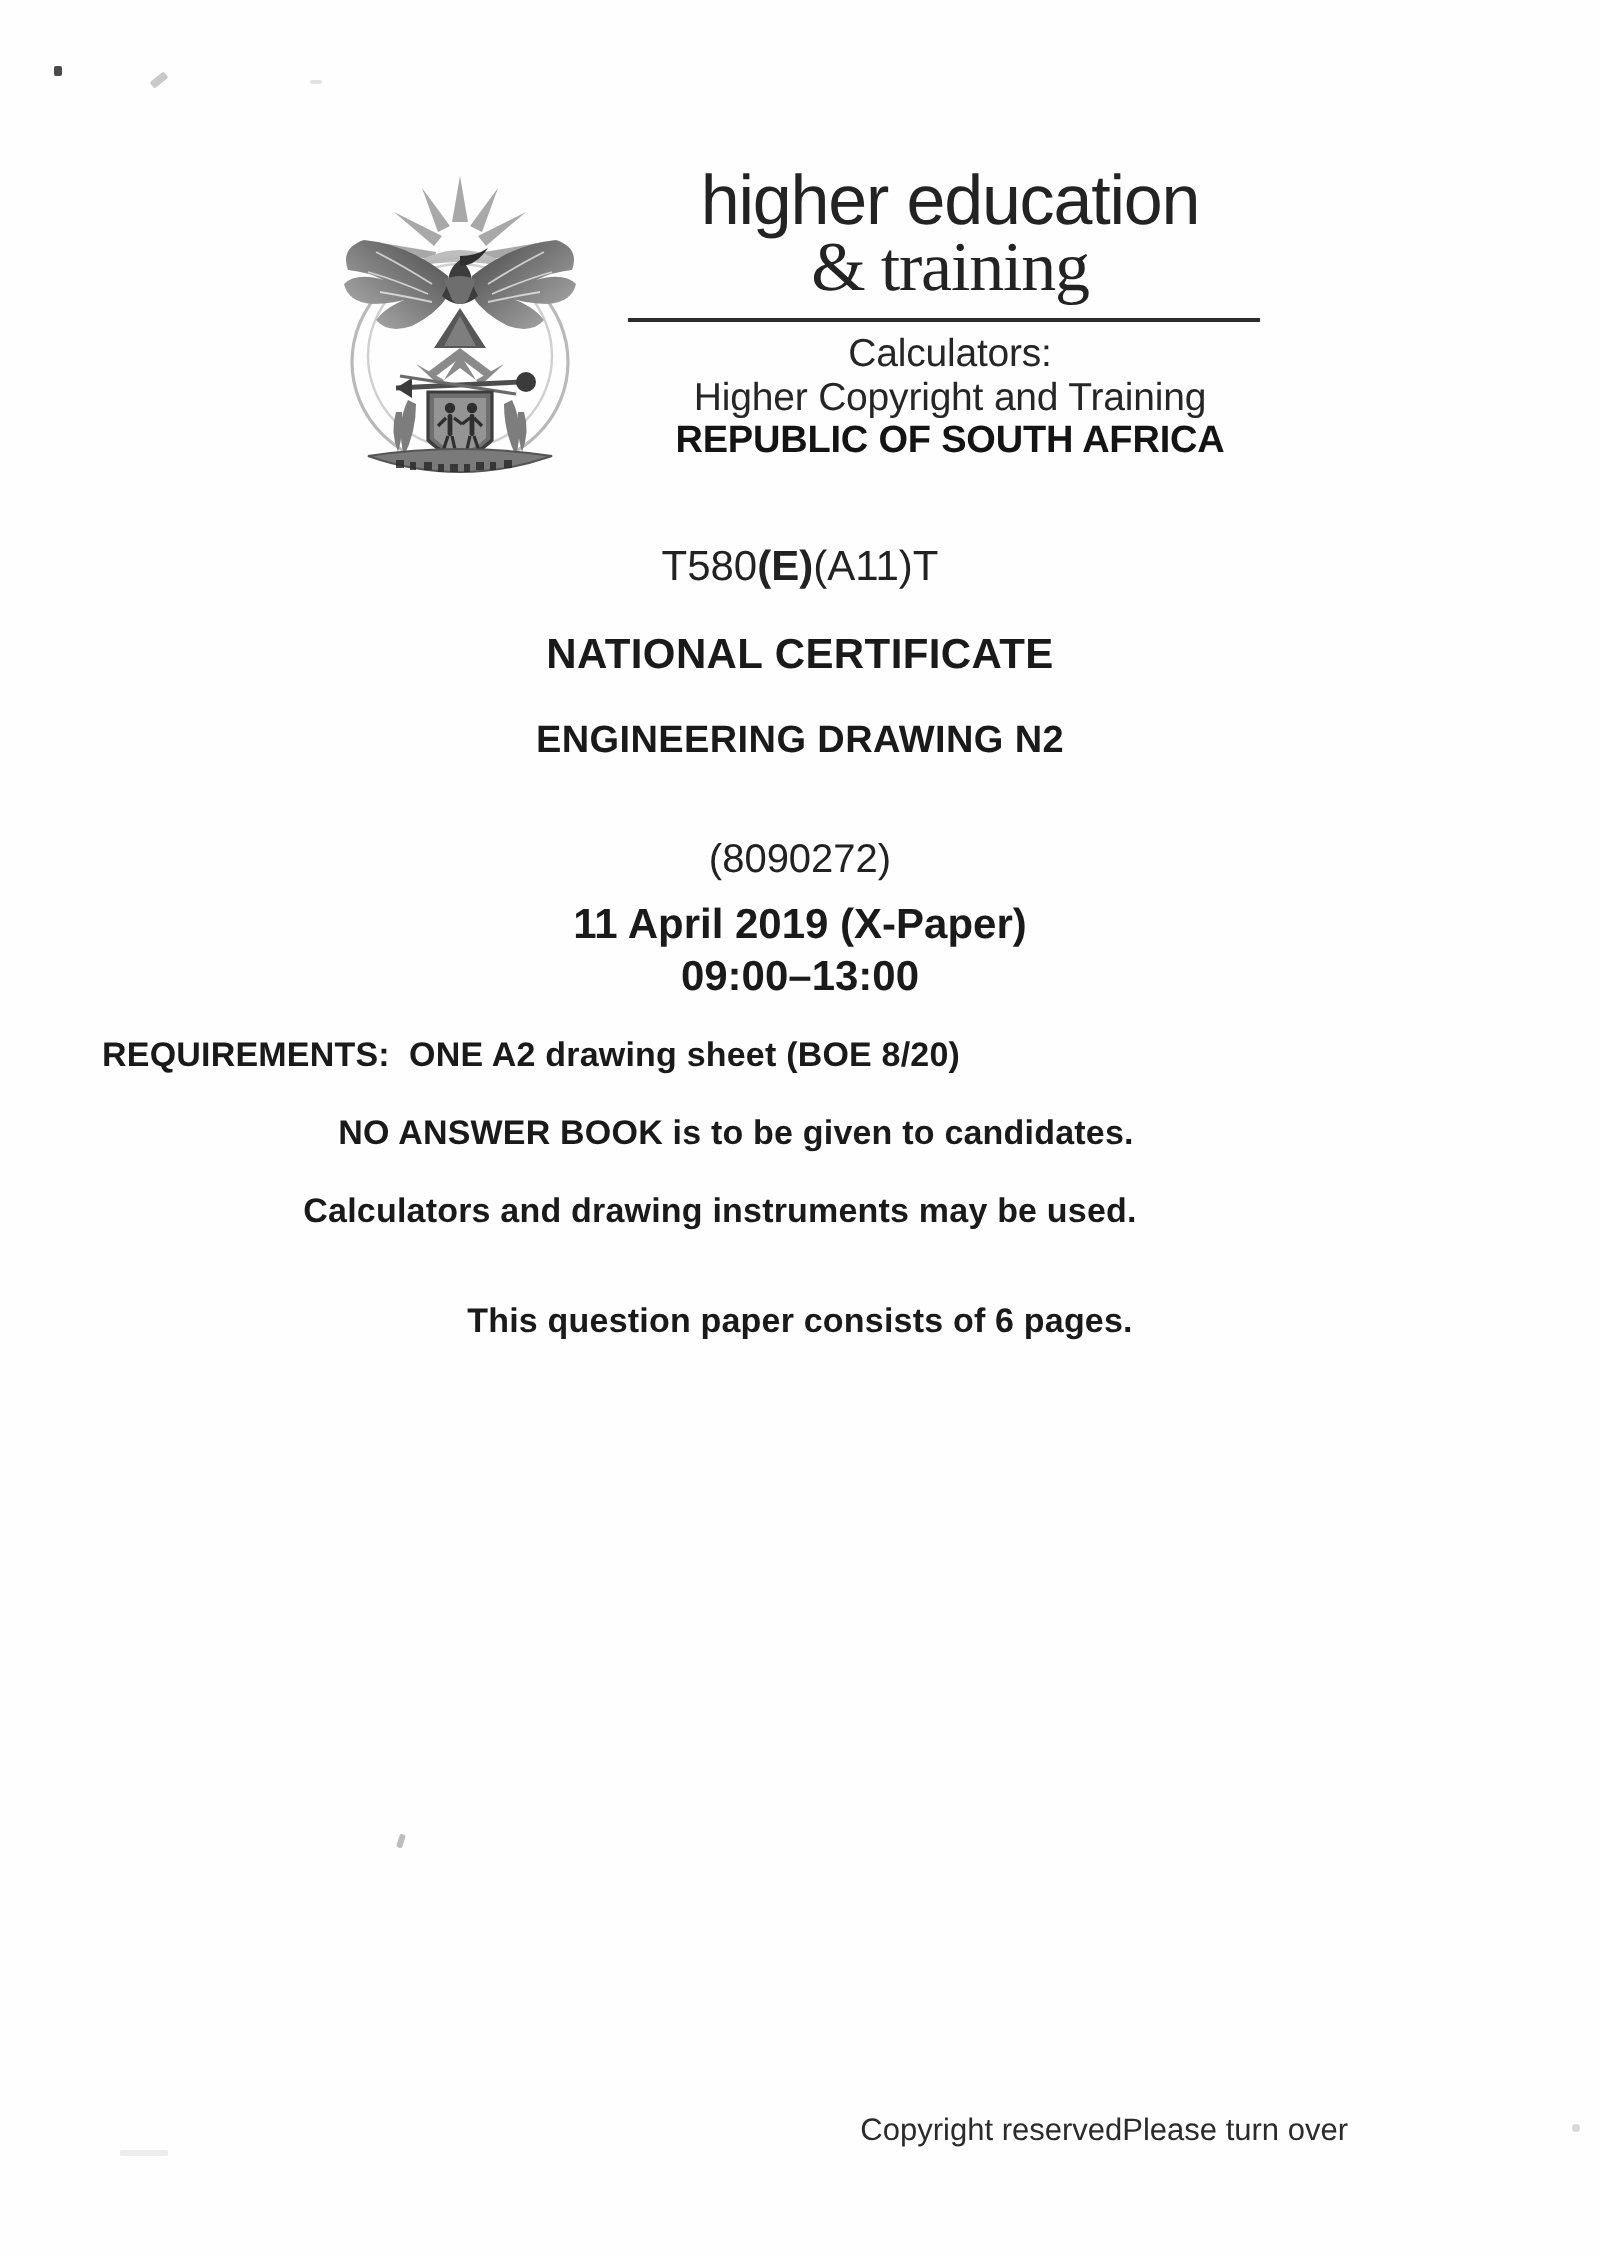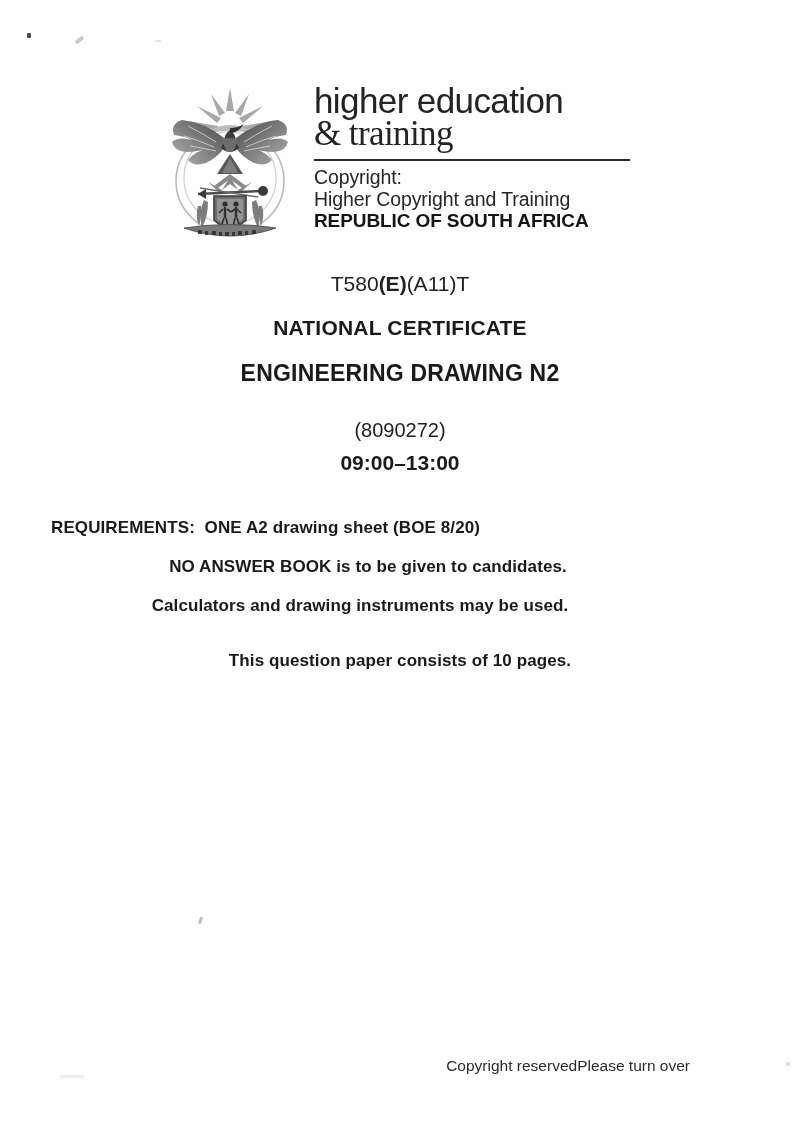--- a/index.html
+++ b/index.html
@@ -47,20 +47,21 @@
   .crest {
     width: 132px;
     height: 168px;
     flex: none;
     margin-right: 18px;
   }
   .brand {
     padding-top: 6px;
     width: 322px;
     flex: none;
+    text-align: center;
   }
   .brand-word {
     font-size: 35px;
     line-height: 0.95;
     font-weight: 400;
     letter-spacing: -0.6px;
     color: #232323;
   }
   .brand-word .l2 { display: block; font-family: Liberation Serif, serif; }
   .brand-rule {
@@ -98,21 +99,21 @@
   .papercode b { font-weight: bold; }
 
   .cert {
     top: 316px;
     font-size: 21px;
     font-weight: bold;
     letter-spacing: 0.2px;
   }
   .subject {
     top: 360px;
-    font-size: 23px;
+    font-size: 19px;
     font-weight: bold;
     letter-spacing: 0.2px;
   }
   .subjectcode {
     top: 419px;
     font-size: 20px;
     color: #222;
   }
   .datetime {
     top: 450px;
@@ -167,21 +168,21 @@
   .footer {
     position: absolute;
     left: 52px;
     right: 52px;
     top: 1057px;
     display: flex;
     justify-content: flex-end;
     font-size: 15.5px;
     color: #2b2b2b;
   }
-  .footer-right { margin-right: 58px; }
+  .footer-right { margin-right: 74px; }
 </style>
 </head>
 <body>
 
 <div id="page">
 
   <span class="speck speck-a"></span>
   <span class="speck speck-b"></span>
   <span class="speck speck-c"></span>
   <span class="speck speck-d"></span>
@@ -288,42 +289,43 @@
         <rect x="88" y="152" width="4" height="4"></rect>
       </g>
     </svg>
 
     <div class="brand">
       <div class="brand-word">
         <span>higher education</span>
         <span class="l2">&amp; training</span>
       </div>
       <div class="brand-rule"></div>
-      <div class="brand-dept">Copyright:</div>
+      <div class="brand-dept">Calculators:</div>
       <div class="brand-dept">Higher Copyright and Training</div>
       <div class="brand-country">REPUBLIC OF SOUTH AFRICA</div>
     </div>
   </div>
 
   <div class="centerline papercode"><span>T580</span><b>(E)</b><span>(A11)T</span></div>
 
   <div class="centerline cert">NATIONAL CERTIFICATE</div>
 
   <div class="centerline subject">ENGINEERING DRAWING N2</div>
 
   <div class="centerline subjectcode">(8090272)</div>
 
   <div class="centerline datetime">
+    <span>11 April 2019 (X-Paper)</span>
     <span class="time">09:00–13:00</span>
   </div>
 
   <div class="requirements">REQUIREMENTS:  ONE A2 drawing sheet (BOE 8/20)</div>
   <div class="note-book">NO ANSWER BOOK is to be given to candidates.</div>
   <div class="note-calc">Calculators and drawing instruments may be used.</div>
 
-  <div class="pagecount">This question paper consists of 10 pages.</div>
+  <div class="pagecount">This question paper consists of 6 pages.</div>
 
   <div class="footer">
     <span>Copyright reserved</span>
     <span class="footer-right">Please turn over</span>
   </div>
 
 </div>
 
 </body></html>

